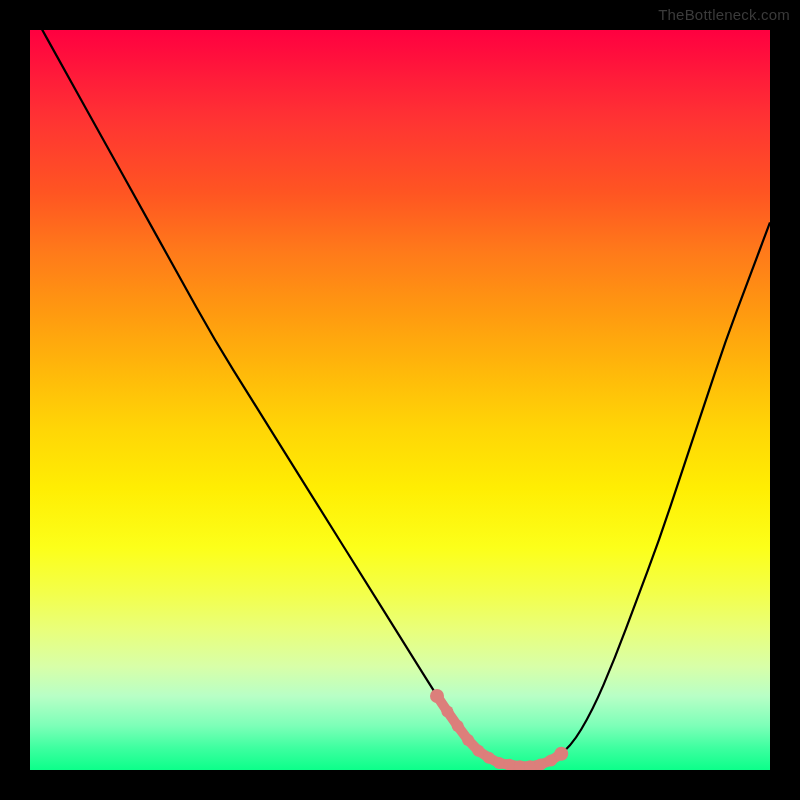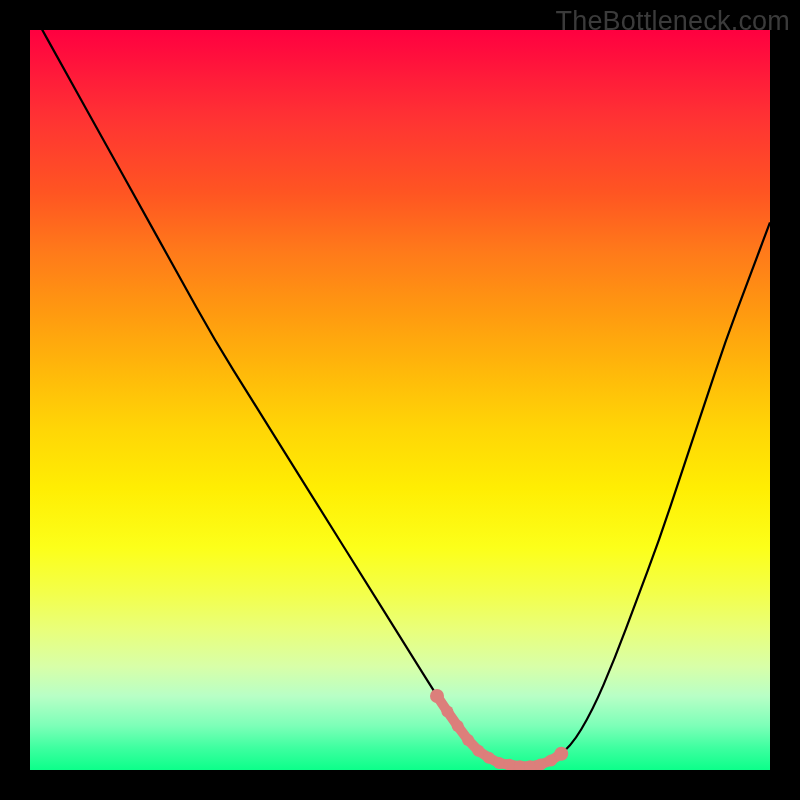--- a/index.html
+++ b/index.html
@@ -50,21 +50,21 @@
     top: 0;
     width: 740px;
     height: 740px;
     pointer-events: none;
   }
   .watermark {
     position: absolute;
     top: 6px;
     right: 10px;
     color: #3b3b3b;
-    font-size: 27px;
+    font-size: 15px;
     font-weight: 400;
     letter-spacing: 0.2px;
   }
 </style>
 </head>
 <body>
 
 <div class="frame">
 
   <div class="watermark">TheBottleneck.com</div>

